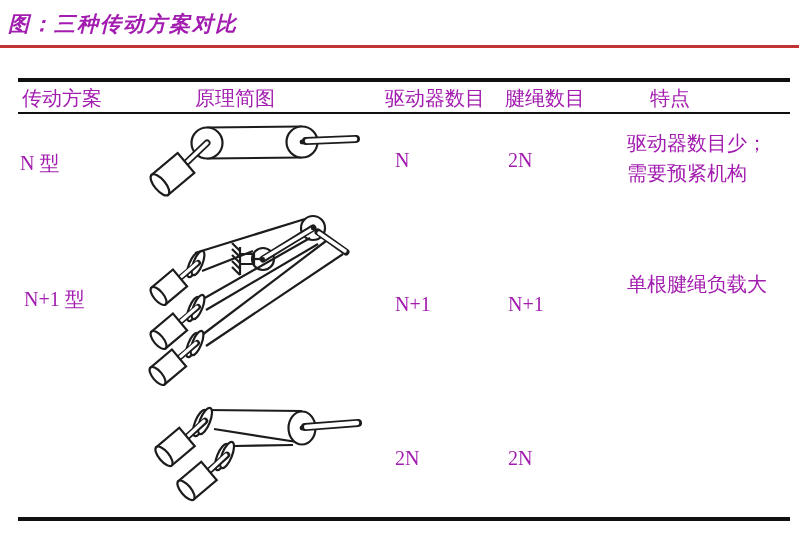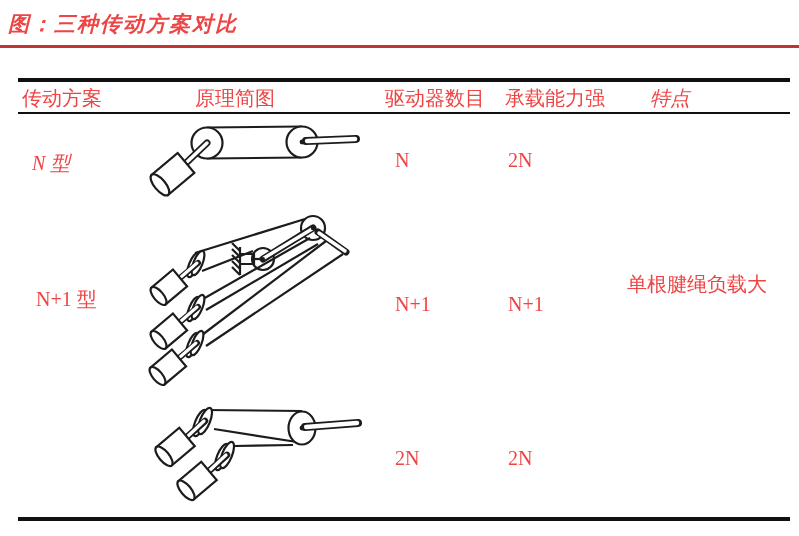--- a/index.html
+++ b/index.html
@@ -1,17 +1,17 @@
 <!DOCTYPE html>
 <html><head>
 <meta charset="utf-8">
 <style>
   html,body{margin:0;padding:0;background:#fff;}
   #page{position:relative;width:799px;height:536px;background:#ffffff;overflow:hidden;
-        font-family:"Liberation Serif","DejaVu Serif",serif;color:#ef4444;}
+        font-family:"Liberation Serif","DejaVu Serif",serif;color:#a21caf;}
   .title{position:absolute;left:8px;top:10px;font-size:21px;font-weight:bold;font-style:italic;
          letter-spacing:2px;white-space:nowrap;}
   .redline{position:absolute;left:0;top:45px;width:799px;height:3px;}
   .rule{position:absolute;left:18px;width:772px;background:#101010;}
   .rule.top{top:78px;height:4px;}
   .rule.head{top:112px;height:2px;}
   .rule.bottom{top:517px;height:4px;}
   .cell{position:absolute;font-size:20px;line-height:28px;white-space:nowrap;}
   .feat{position:absolute;left:627px;font-size:20px;line-height:30px;text-align:left;white-space:nowrap;}
   .diagram{position:absolute;}
@@ -29,24 +29,24 @@
   <div class="title">图：三种传动方案对比</div>
   <div class="redline" style="background: rgb(194, 51, 51);"></div>
 
   <div class="rule top" style="background: rgb(16, 16, 16);"></div>
   <div class="rule head" style="background: rgb(16, 16, 16);"></div>
   <div class="rule bottom" style="background: rgb(16, 16, 16);"></div>
 
   <div class="cell" style="left:22px;top:84px;width:100px;">传动方案</div>
   <div class="cell" style="left:195px;top:84px;width:110px;">原理简图</div>
   <div class="cell" style="left:385px;top:84px;width:100px;">驱动器数目</div>
-  <div class="cell" style="left:505px;top:84px;width:90px;">承载能力强</div>
-  <div class="cell" style="left:650px;top:84px;width:80px;font-style:italic;">特点</div>
+  <div class="cell" style="left:505px;top:84px;width:90px;">腱绳数目</div>
+  <div class="cell" style="left:650px;top:84px;width:80px;">特点</div>
 
-  <div class="cell" style="left:32px;top:149px;width:110px;font-style:italic;">N 型</div>
+  <div class="cell" style="left:20px;top:149px;width:110px;">N 型</div>
 
   <svg class="diagram" style="left:130px;top:116px;" width="235" height="100" viewBox="0 0 235 100" aria-label="single-motor-two-pulley-belt-schematic">
 
     <line class="ln" x1="77" y1="11.5" x2="172" y2="10.5"></line>
     <line class="ln" x1="77" y1="42.5" x2="172" y2="41.5"></line>
 
     <circle class="wfill" cx="77" cy="27" r="15.5" fill="none"></circle>
     <circle class="wfill" cx="172" cy="26" r="15.5" fill="none"></circle>
 
     <line class="rodb" x1="176" y1="25" x2="226" y2="23" stroke-width="8"></line>
@@ -58,23 +58,25 @@
 
     <g transform="translate(56,47) rotate(50)">
       <rect class="wfill" x="-13" y="0" width="26" height="34"></rect>
       <ellipse class="wfill" cx="0" cy="34" rx="13" ry="5.5"></ellipse>
     </g>
   </svg>
 
   <div class="cell" style="left:395px;top:146px;width:90px;">N</div>
   <div class="cell" style="left:508px;top:146px;width:90px;">2N</div>
   <div class="feat" style="top:128px;">
+    <div>驱动器数目少；</div>
+    <div>需要预紧机构</div>
   </div>
 
-  <div class="cell" style="left:36px;top:285px;width:110px;">N+1 型</div>
+  <div class="cell" style="left:24px;top:285px;width:110px;">N+1 型</div>
 
   <svg class="diagram" style="left:140px;top:213px;" width="225" height="177" viewBox="0 0 225 177" aria-label="three-motor-shared-pulley-with-fixed-idler-schematic">
 
     <line class="ln" x1="55" y1="40" x2="165" y2="6"></line>
     <line class="ln" x1="62" y1="58" x2="113" y2="38"></line>
     <line class="ln" x1="133" y1="41" x2="163" y2="24"></line>
     <line class="ln" x1="63" y1="86" x2="170" y2="25"></line>
     <line class="ln" x1="66" y1="97" x2="178" y2="31"></line>
     <line class="ln" x1="62" y1="122" x2="186" y2="28"></line>
     <line class="ln" x1="66" y1="133" x2="203" y2="41"></line>

